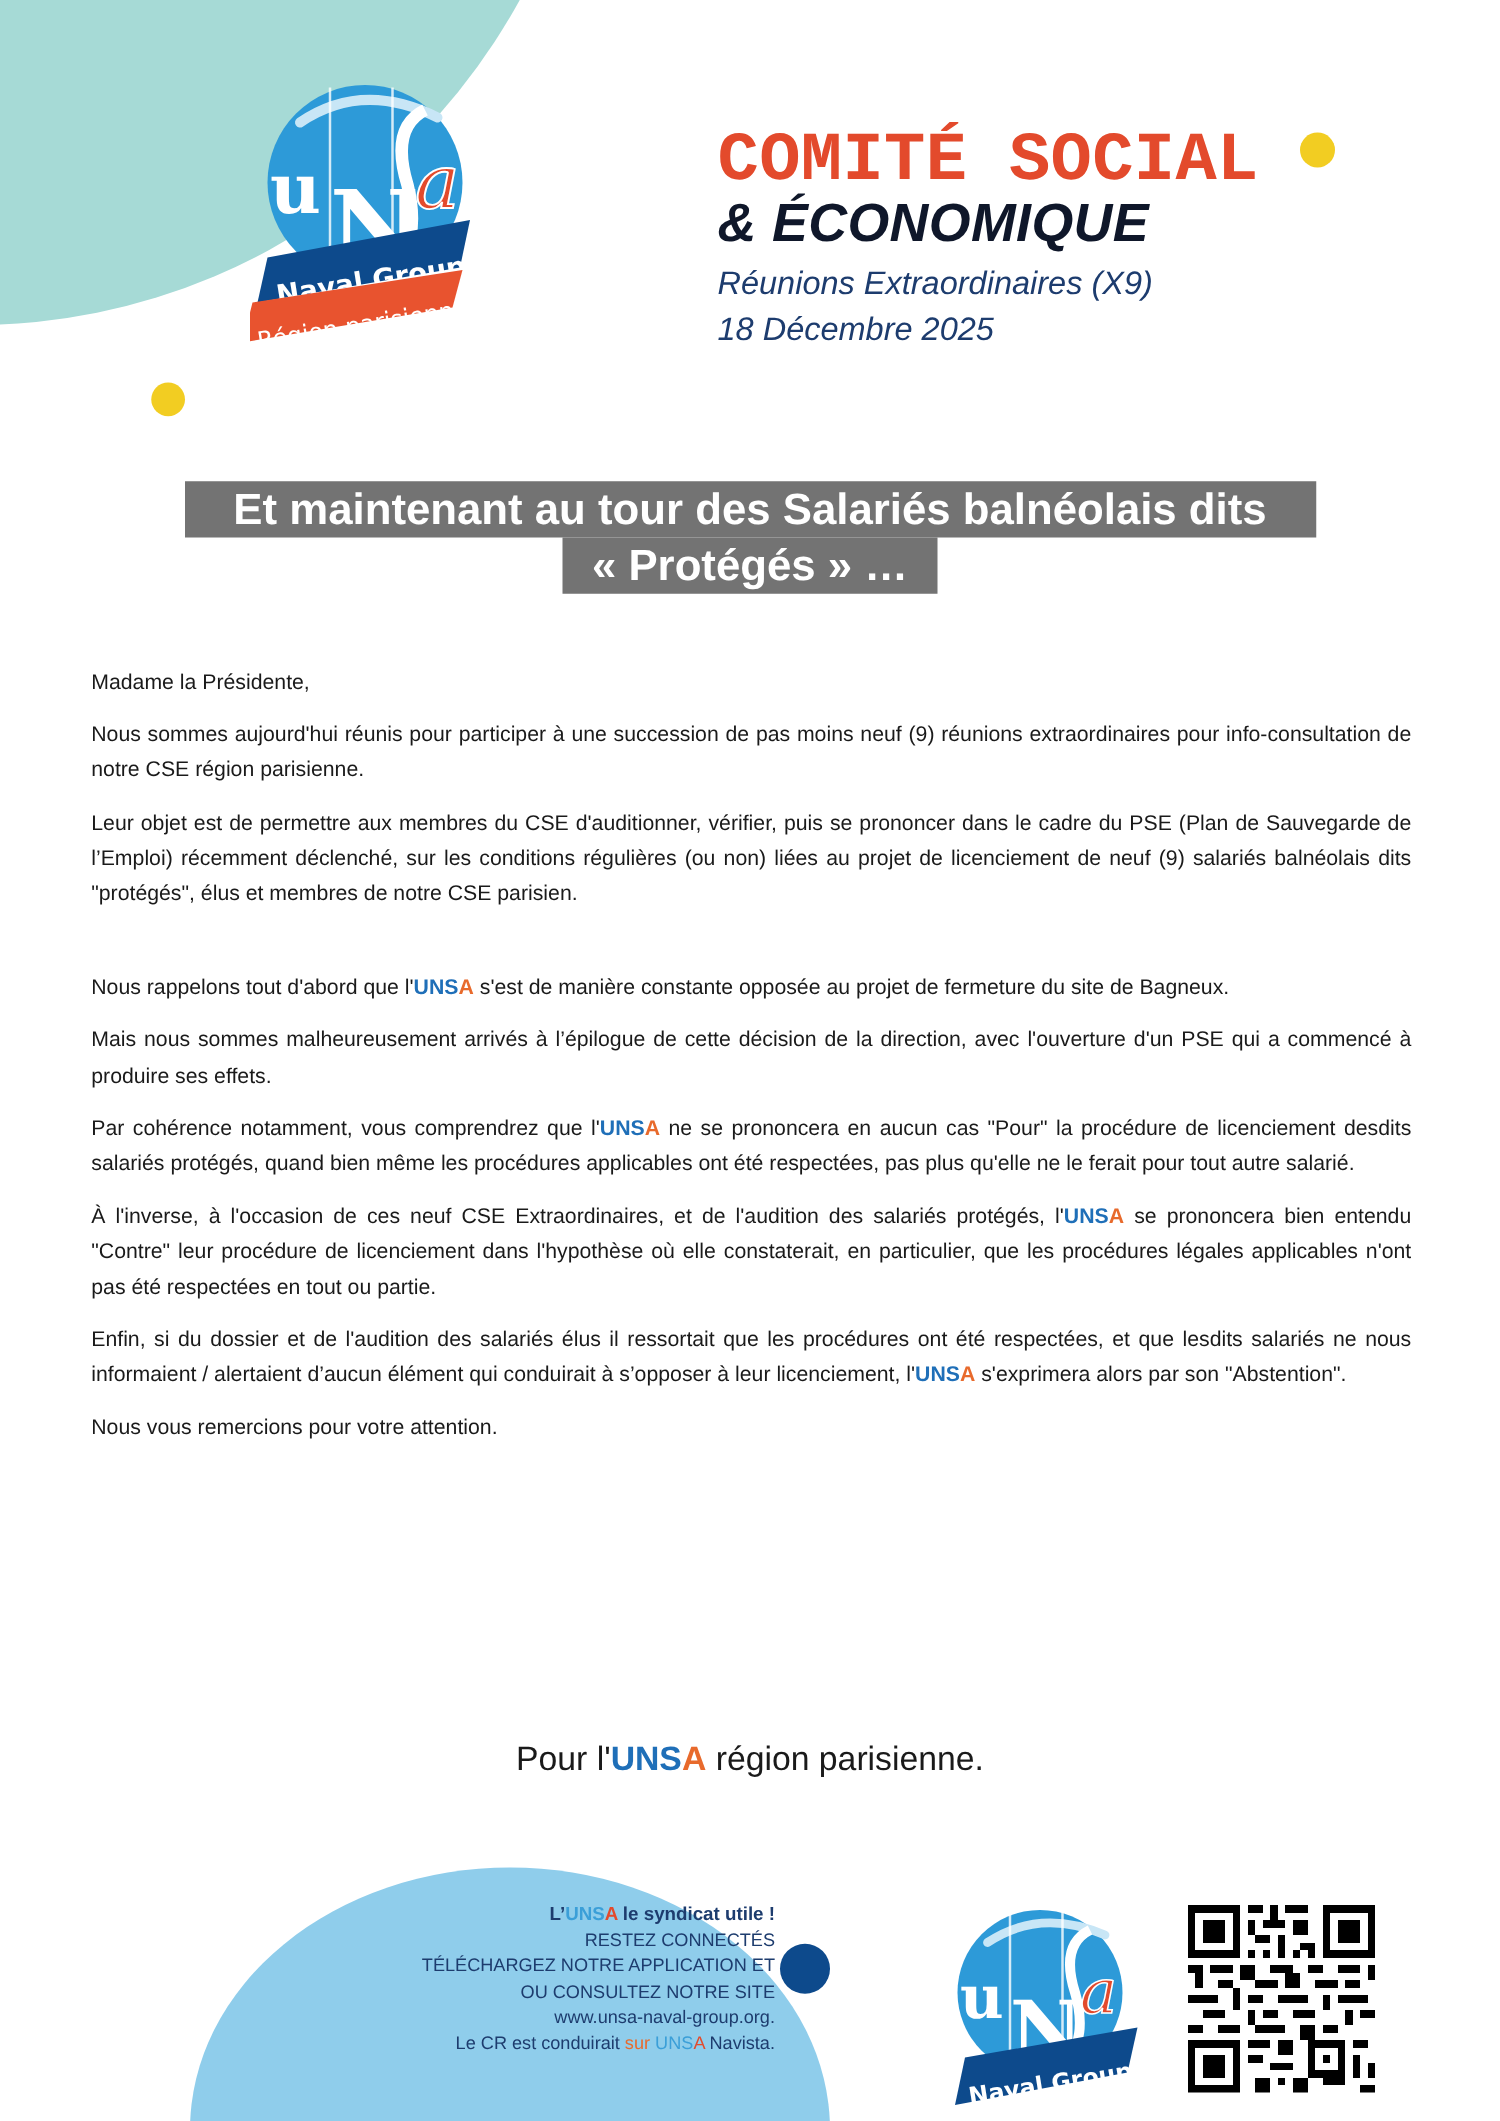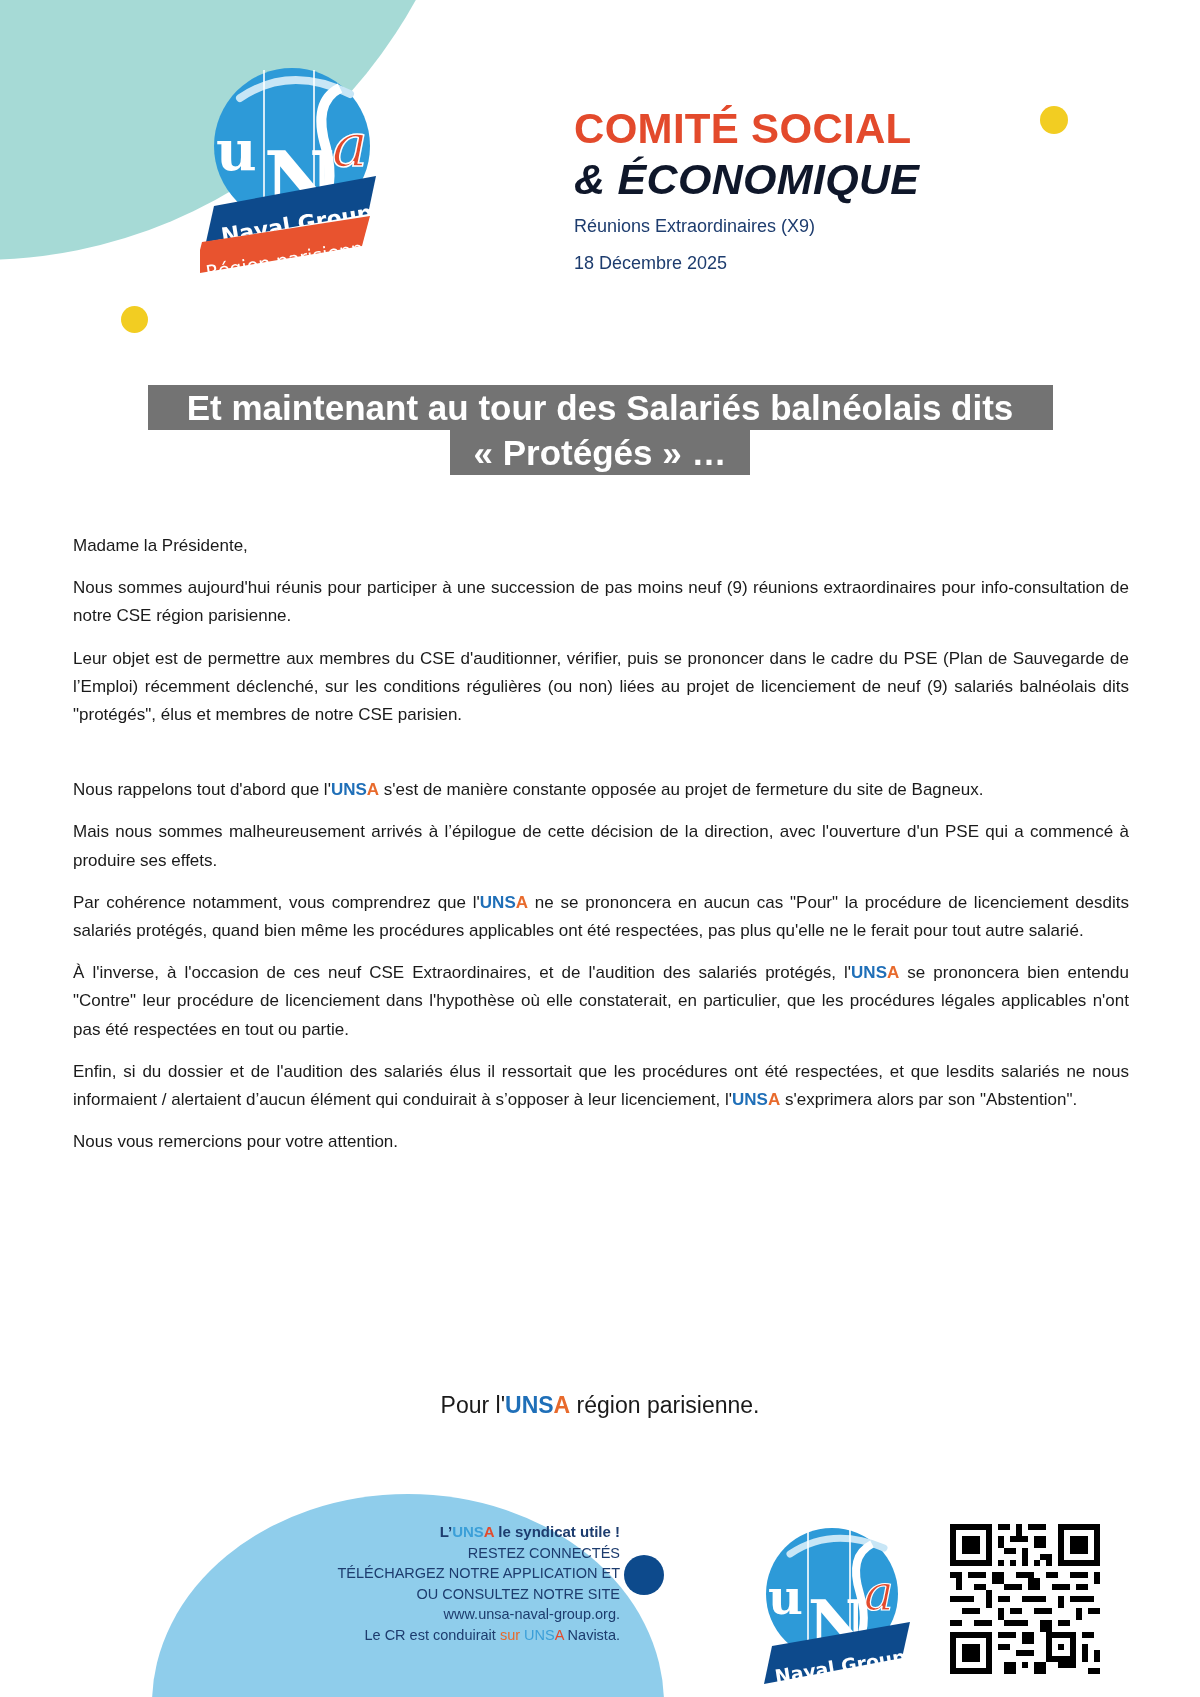--- a/index.html
+++ b/index.html
@@ -20,23 +20,23 @@
   .dot-navy { left: 624px; top: 1555px; width: 40px; height: 40px; background: #0d4a8c; }
 
   
   .logo { position: absolute; }
   .logo-top { left: 200px; top: 58px; width: 200px; height: 220px; }
   .logo-bottom { left: 760px; top: 1518px; width: 160px; height: 172px; }
   .logo svg { width: 100%; height: 100%; display: block; }
 
   
   .header { position: absolute; left: 574px; top: 104px; }
-  .h-line1 { font-weight: bold; font-size: 42px; color: #e34a2c; line-height: 50px; letter-spacing: 0.3px; }
+  .h-line1 { font-weight: bold; font-size: 55px; color: #e34a2c; line-height: 50px; letter-spacing: 0.3px; font-family: Liberation Mono, monospace; }
   .h-line2 { font-weight: bold; font-size: 43px; color: #0f172a; line-height: 50px; letter-spacing: 0.3px; font-style: italic; }
-  .h-sub { font-size: 18px; color: #1d3c6e; line-height: 37px; }
+  .h-sub { font-style: italic; font-size: 26px; color: #1d3c6e; line-height: 37px; }
   .h-sub.first { margin-top: 4px; }
 
   
   .title-wrap { position: absolute; left: 0; width: 1200px; top: 385px; text-align: center; }
   .title-line {
     display: inline-block; background: #737373; color: #ffffff;
     font-weight: bold; font-size: 35px; line-height: 45px;
     padding: 0 8px; font-stretch: condensed;
   }
   .title-line.l1 { width: 905px; box-sizing: border-box; }
@@ -46,21 +46,21 @@
   .body-text {
     position: absolute; left: 73px; top: 532px; width: 1056px;
     font-size: 17px; line-height: 28.2px; text-align: justify; color: #1a1a1a;
   }
   .body-text p { margin: 0 0 14px 0; }
   .body-text p.gap-before { margin-top: 47px; }
   .unsa .u { color: #1f6fb8; font-weight: bold; }
   .unsa .a { color: #e86a2c; font-weight: bold; }
   .signature {
     position: absolute; left: 0; width: 1200px; top: 1392px; text-align: center;
-    font-size: 23px;
+    font-size: 27px;
   }
 
   
   .footer-half {
     position: absolute; left: 152px; top: 1494px; width: 512px; height: 420px;
     border-radius: 50%; background: #8fcdeb;
   }
   .footer-text {
     position: absolute; left: 200px; top: 1522px; width: 420px; text-align: right;
     color: #1d3c6e; font-size: 14.5px; line-height: 20.5px;

